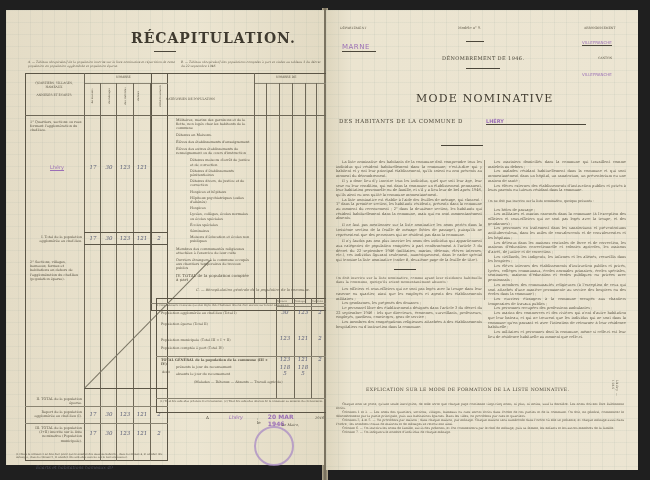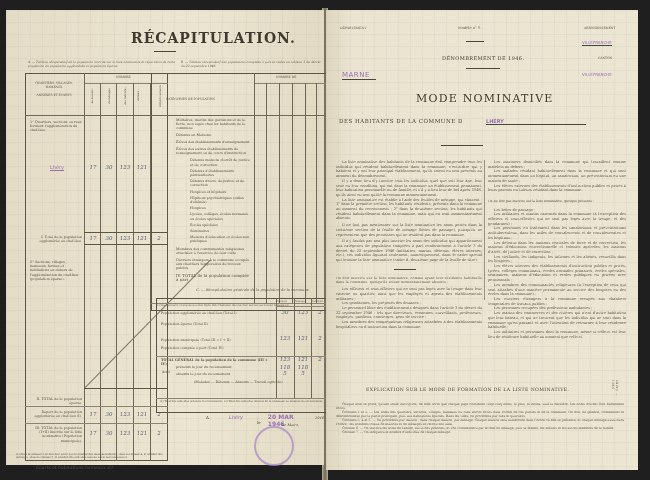--- a/index.html
+++ b/index.html
@@ -185,21 +185,21 @@
     <span style="margin-left:6px;font-size:3.5px;font-style:italic;">1946</span>
   </div>
   <div class="abs" style="left:276px;top:413px;font-size:3.5px;font-style:italic;">Le Maire,</div>
   <div class="stamp-circle" style="left:248px;top:416px;width:40px;height:40px;"></div>
 </div>
 
 <div class="page right">
   <div class="grid-bg"></div>
 
   <div class="abs tiny" style="left:14px;top:17px;font-size:3.2px;">DÉPARTEMENT</div>
-  <div class="abs stamp" style="left:16px;top:33px;font-size:7px;letter-spacing:.5px;border-bottom:1px solid #4b463a;padding-right:6px;margin-top:28px;">MARNE</div>
+  <div class="abs stamp" style="left:16px;top:33px;font-size:7px;letter-spacing:.5px;border-bottom:1px solid #4b463a;padding-right:6px;">MARNE</div>
 
   <div class="abs tiny" style="left:132px;top:17px;font-size:3.6px;">Modèle n° 9.</div>
   <div class="hr" style="left:140px;top:31px;width:18px;"></div>
 
   <div class="abs tiny" style="left:258px;top:17px;font-size:3px;">ARRONDISSEMENT</div>
   <div class="abs stamp" style="left:256px;top:30px;font-size:4px;border-bottom:1px solid #4b463a;">VILLEFRANCHE</div>
   <div class="abs tiny" style="left:272px;top:47px;font-size:3px;">CANTON</div>
   <div class="abs stamp" style="left:256px;top:62px;font-size:4px;">VILLEFRANCHE</div>
 
   <div class="abs" style="left:116px;top:45px;font-size:5px;letter-spacing:.4px;">DÉNOMBREMENT DE 1946.</div>

